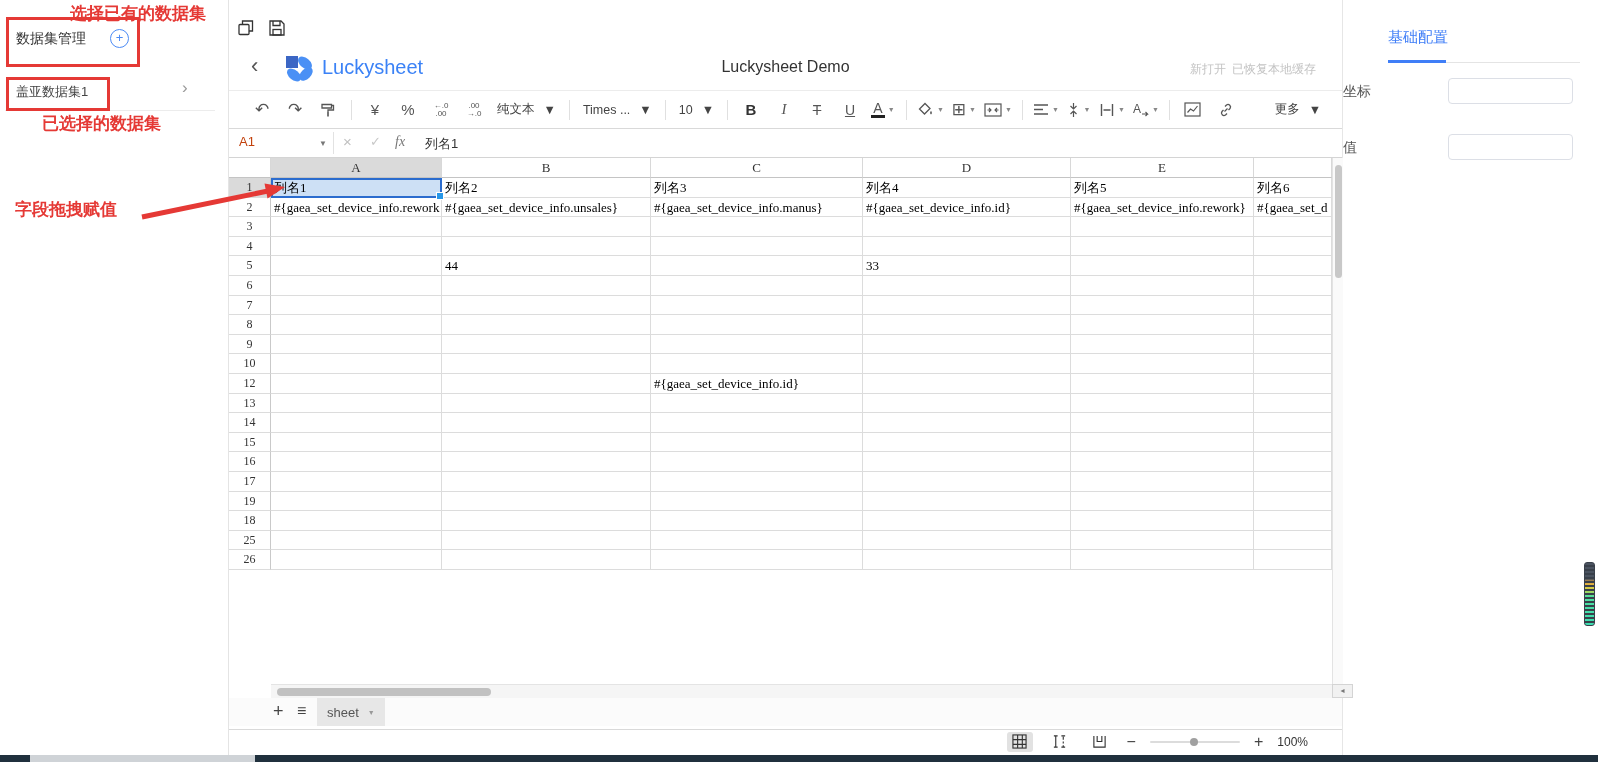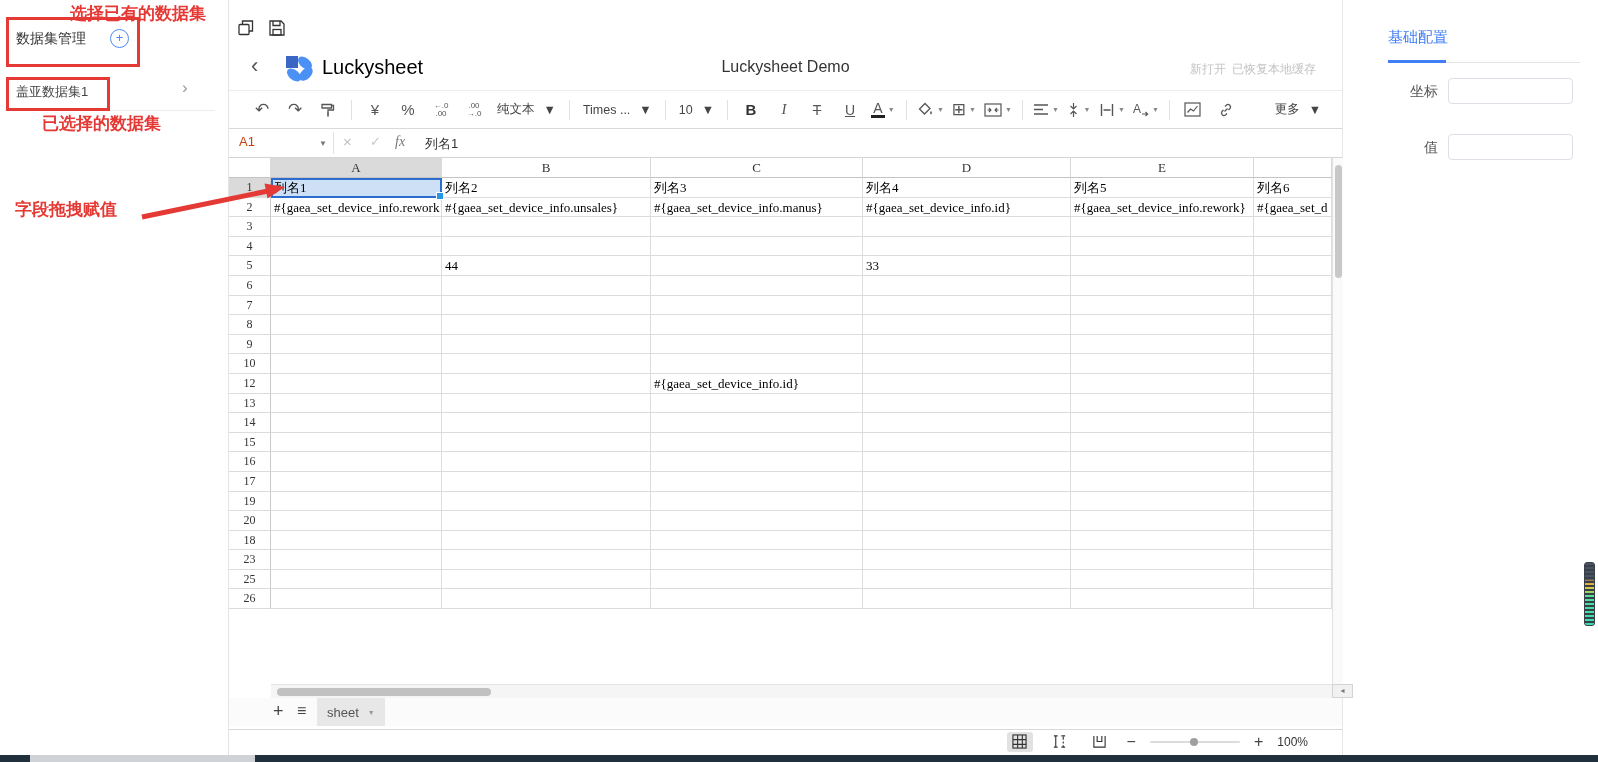--- a/index.html
+++ b/index.html
@@ -15,21 +15,21 @@
   #ds-divider{position:absolute;left:5px;top:110px;width:210px;height:1px;background:#ececec;}
   #arrow-svg{position:absolute;left:130px;top:178px;z-index:45;pointer-events:none;}
 
   
   #lucky{position:absolute;left:228px;top:0;width:1115px;height:755px;background:#fff;border-left:1px solid #e4e4e4;border-right:1px solid #e6e6e6;box-sizing:border-box;}
   #winbar{position:absolute;left:0;top:0;width:100%;height:45px;}
   .winicon{position:absolute;top:20px;width:16px;height:16px;}
   #ls-header{position:absolute;left:0;top:45px;width:100%;height:46px;border-bottom:1px solid #ececec;box-sizing:border-box;}
   #back-chev{position:absolute;left:22px;top:8px;font-size:22px;color:#555;font-weight:300;}
   #logo{position:absolute;left:55px;top:8px;}
-  #brand{position:absolute;left:93px;top:11px;font-size:20px;color:#000000;}
+  #brand{position:absolute;left:93px;top:11px;font-size:20px;color:#3b82f6;}
   #doc-title{position:absolute;left:50%;transform:translateX(-50%);top:13px;font-size:16px;color:#333;white-space:nowrap;}
   #hdr-status{position:absolute;right:26px;top:16px;font-size:12px;color:#c3c3c3;white-space:nowrap;}
   #hdr-status span{margin-left:6px;}
 
   
   #toolbar{position:absolute;left:0;top:91px;width:100%;height:38px;border-bottom:1px solid #d9d9d9;box-sizing:border-box;display:flex;align-items:center;padding:0 16px 0 18px;gap:3px;}
   .tb-btn{min-width:26px;height:26px;display:flex;align-items:center;justify-content:center;color:#555;font-size:15px;border-radius:2px;padding:0 2px;}
   .tb-lab span{font-size:12.5px;color:#444;padding:0 3px;white-space:nowrap;}
   .caret{font-size:7px;color:#888;margin-left:3px;}
   .tb-sep{width:1px;height:20px;background:#e0e0e0;margin:0 5px;flex:0 0 1px;}
@@ -91,21 +91,21 @@
   #zoom-slider{position:relative;width:90px;height:2px;background:#dcdcdc;border-radius:1px;}
   #zoom-dot{position:absolute;left:45%;top:-3px;width:8px;height:8px;border-radius:50%;background:#a0a0a0;}
   #zoom-pct{font-size:12px;color:#333;}
 
   
   #panel{position:absolute;left:1343px;top:0;width:255px;height:755px;background:#fff;}
   #panel-title{position:absolute;left:45px;top:28px;font-size:15px;color:#3f7ef7;}
   #panel-underline{position:absolute;left:45px;top:60px;width:58px;height:3px;background:#3f7ef7;z-index:2;}
   #panel-line{position:absolute;left:45px;top:62px;width:192px;height:1px;background:#e4e4e4;}
   .fieldrow{position:absolute;left:0;width:100%;height:28px;}
-  .fieldrow label{position:absolute;left:0;width:95px;text-align:right;font-size:14px;color:#555;top:5px;}
+  .fieldrow label{position:absolute;left:0;width:95px;font-size:14px;color:#555;top:5px;}
   .fieldrow input{position:absolute;left:105px;top:0;width:125px;height:26px;border:1px solid #dcdfe6;border-radius:4px;box-sizing:border-box;outline:none;padding:0 6px;font-size:13px;color:#333;}
 
   
   #minimap{position:absolute;left:1584px;top:562px;width:11px;height:64px;border-radius:3px;border:1px solid #39404a;box-sizing:border-box;z-index:60;
     background:linear-gradient(180deg,#4a5360 0%,#4a5360 26%,#d89b3f 30%,#e8c53f 38%,#b8d44b 44%,#4fe0a0 54%,#3bdcb0 100%);}
   #minimap::after{content:"";position:absolute;inset:0;border-radius:2px;background:repeating-linear-gradient(180deg,transparent 0 2px,#39404a 2px 4px);}
   #taskbar-strip{position:absolute;left:0;top:755px;width:1598px;height:7px;background:#20303d;z-index:70;}
   #taskbar-seg{position:absolute;left:30px;top:0;width:225px;height:7px;background:#cfd3d7;}
   svg{display:block;}
 </style>
@@ -490,39 +490,21 @@
           <div class="grow">
             <div class="rowh">19</div>
             <div class="cell" style="width: 171px;"></div>
             <div class="cell" style="width: 209px;"></div>
             <div class="cell" style="width: 212px;"></div>
             <div class="cell" style="width: 208px;"></div>
             <div class="cell" style="width: 183px;"></div>
             <div class="cell" style="width: 78px;"></div>
           </div>
           <div class="grow">
-            <div class="rowh">20</div>
-            <div class="cell" style="width: 171px;"></div>
-            <div class="cell" style="width: 209px;"></div>
-            <div class="cell" style="width: 212px;"></div>
-            <div class="cell" style="width: 208px;"></div>
-            <div class="cell" style="width: 183px;"></div>
-            <div class="cell" style="width: 78px;"></div>
-          </div>
-          <div class="grow">
             <div class="rowh">18</div>
-            <div class="cell" style="width: 171px;"></div>
-            <div class="cell" style="width: 209px;"></div>
-            <div class="cell" style="width: 212px;"></div>
-            <div class="cell" style="width: 208px;"></div>
-            <div class="cell" style="width: 183px;"></div>
-            <div class="cell" style="width: 78px;"></div>
-          </div>
-          <div class="grow">
-            <div class="rowh">23</div>
             <div class="cell" style="width: 171px;"></div>
             <div class="cell" style="width: 209px;"></div>
             <div class="cell" style="width: 212px;"></div>
             <div class="cell" style="width: 208px;"></div>
             <div class="cell" style="width: 183px;"></div>
             <div class="cell" style="width: 78px;"></div>
           </div>
           <div class="grow">
             <div class="rowh">25</div>
             <div class="cell" style="width: 171px;"></div>

